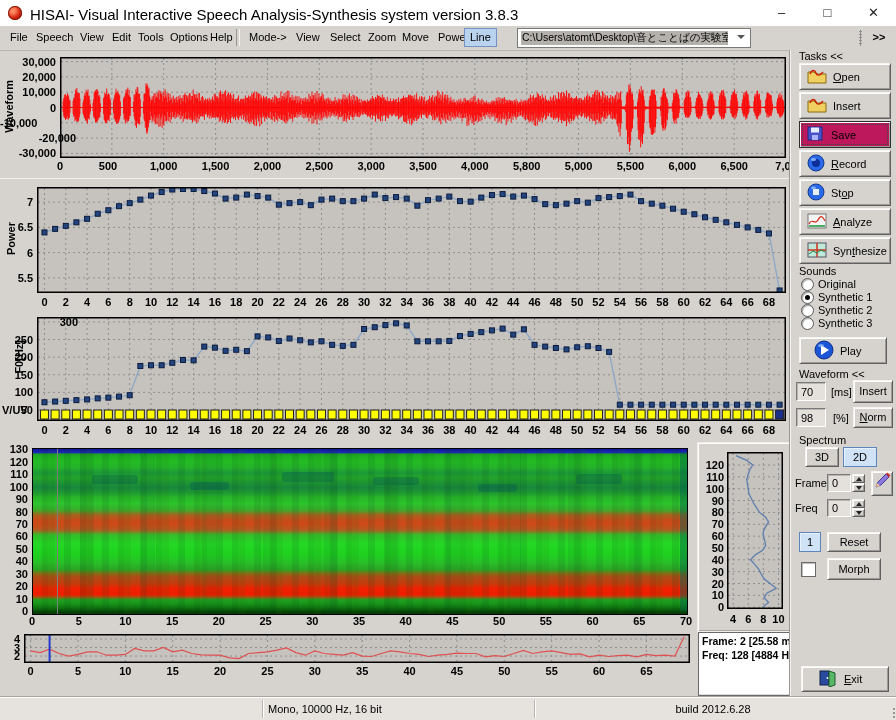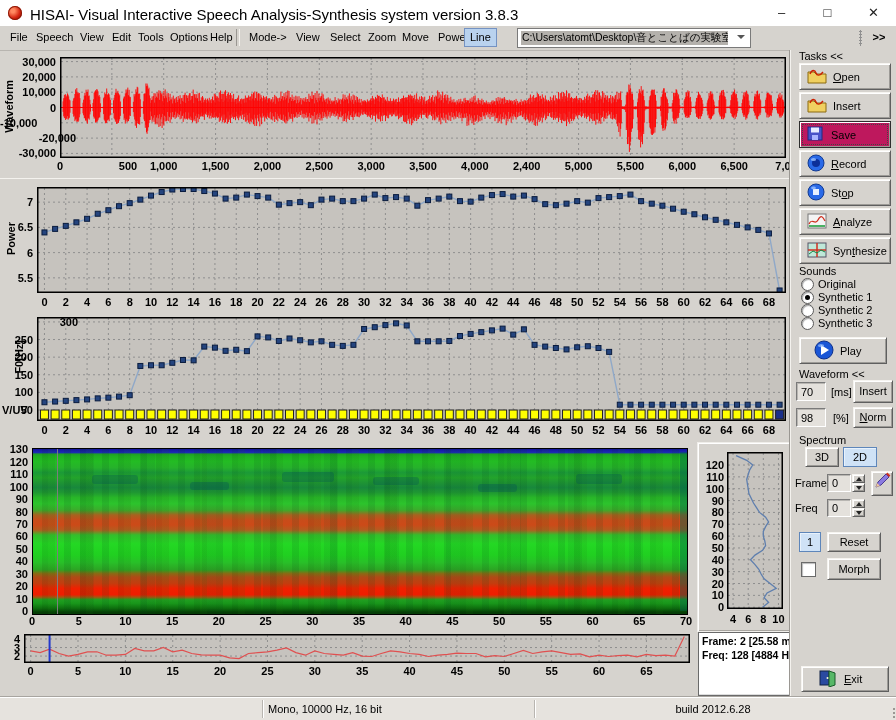--- a/index.html
+++ b/index.html
@@ -132,29 +132,29 @@
         <line x1="1" y1="50.5" x2="725" y2="50.5" stroke="#8f8f8f" stroke-dasharray="2 3"></line>
         <line x1="1" y1="65.8030303030303" x2="725" y2="65.8030303030303" stroke="#8f8f8f" stroke-dasharray="2 3"></line>
         <line x1="1" y1="81.1060606060606" x2="725" y2="81.1060606060606" stroke="#8f8f8f" stroke-dasharray="2 3"></line>
         <line x1="1" y1="96.4090909090909" x2="725" y2="96.4090909090909" stroke="#8f8f8f" stroke-dasharray="2 3"></line>
         <line x1="0" y1="50.5" x2="726" y2="50.5" stroke="#ff0000" stroke-width="1.2"></line>
         <path d="M0.0 44.4L0.0 55.7M0.6 50.0L0.6 50.9M1.2 50.4L1.2 50.6M1.9 50.4L1.9 50.6M2.5 50.1L2.5 50.9M3.1 44.4L3.1 54.9M3.7 41.2L3.7 59.4M4.4 37.8L4.4 61.1M5.0 40.9L5.0 58.7M5.6 37.2L5.6 63.0M6.2 39.8L6.2 61.4M6.8 38.6L6.8 61.9M7.5 36.4L7.5 59.2M8.1 37.7L8.1 62.7M8.7 39.4L8.7 61.6M9.3 42.5L9.3 60.8M10.0 43.4L10.0 55.7M10.6 49.8L10.6 50.9M11.2 50.3L11.2 50.7M11.8 50.4L11.8 50.6M12.4 49.9L12.4 50.8M13.1 43.8L13.1 56.9M13.7 41.4L13.7 59.7M14.3 40.7L14.3 58.7M14.9 37.0L14.9 64.1M15.6 32.4L15.6 62.6M16.2 34.8L16.2 61.6M16.8 31.1L16.8 64.8M17.4 36.3L17.4 64.0M18.0 35.2L18.0 65.0M18.7 36.4L18.7 63.7M19.3 36.0L19.3 60.3M19.9 41.2L19.9 57.3M20.5 49.8L20.5 51.1M21.2 50.2L21.2 50.8M21.8 50.5L21.8 50.5M22.4 50.1L22.4 50.8M23.0 45.7L23.0 56.3M23.6 42.7L23.6 58.3M24.3 38.7L24.3 61.3M24.9 35.9L24.9 60.9M25.5 38.4L25.5 63.6M26.1 32.7L26.1 62.8M26.8 35.2L26.8 64.7M27.4 35.1L27.4 66.7M28.0 32.5L28.0 60.8M28.6 39.1L28.6 61.5M29.2 38.5L29.2 62.6M29.9 42.8L29.9 57.4M30.5 47.4L30.5 54.6M31.1 50.1L31.1 50.8M31.7 50.5L31.7 50.5M32.4 50.1L32.4 50.8M33.0 45.9L33.0 54.1M33.6 42.3L33.6 59.6M34.2 35.8L34.2 61.7M34.8 34.5L34.8 60.6M35.5 33.3L35.5 65.6M36.1 34.7L36.1 64.0M36.7 32.2L36.7 65.3M37.3 32.6L37.3 64.5M38.0 34.3L38.0 63.2M38.6 39.2L38.6 61.4M39.2 38.0L39.2 60.0M39.8 39.9L39.8 60.6M40.4 46.3L40.4 55.2M41.1 50.1L41.1 50.8M41.7 50.4L41.7 50.6M42.3 50.3L42.3 50.8M42.9 49.8L42.9 51.2M43.6 41.2L43.6 57.1M44.2 39.9L44.2 62.6M44.8 35.4L44.8 63.7M45.4 37.3L45.4 66.3M46.0 36.8L46.0 65.4M46.7 31.5L46.7 66.0M47.3 37.6L47.3 63.4M47.9 37.6L47.9 63.1M48.5 36.3L48.5 62.3M49.2 37.4L49.2 64.2M49.8 40.4L49.8 58.7M50.4 42.9L50.4 57.8M51.0 49.9L51.0 51.0M51.6 50.4L51.6 50.6M52.3 50.3L52.3 50.8M52.9 49.9L52.9 51.1M53.5 43.3L53.5 56.2M54.1 40.8L54.1 61.3M54.8 37.9L54.8 62.4M55.4 35.8L55.4 64.7M56.0 31.8L56.0 62.7M56.6 36.1L56.6 66.9M57.3 35.5L57.3 66.6M57.9 33.8L57.9 62.4M58.5 36.3L58.5 65.9M59.1 39.0L59.1 63.7M59.7 37.5L59.7 62.0M60.4 44.5L60.4 58.9M61.0 50.0L61.0 51.1M61.6 50.3L61.6 50.7M62.2 50.3L62.2 50.7M62.9 50.0L62.9 51.0M63.5 41.5L63.5 56.7M64.1 39.6L64.1 62.8M64.7 39.6L64.7 61.2M65.3 36.4L65.3 66.6M66.0 32.5L66.0 64.2M66.6 35.8L66.6 62.3M67.2 32.6L67.2 65.1M67.8 30.6L67.8 63.6M68.5 38.2L68.5 64.1M69.1 32.8L69.1 62.1M69.7 39.5L69.7 58.4M70.3 40.1L70.3 59.0M70.9 49.7L70.9 51.2M71.6 50.3L71.6 50.8M72.2 50.4L72.2 50.6M72.8 50.0L72.8 51.0M73.4 44.8L73.4 55.1M74.1 37.2L74.1 59.6M74.7 39.4L74.7 62.5M75.3 37.2L75.3 68.7M75.9 32.3L75.9 64.0M76.5 35.3L76.5 70.9M77.2 29.8L77.2 64.2M77.8 30.5L77.8 66.2M78.4 36.9L78.4 66.9M79.0 36.6L79.0 67.0M79.7 36.7L79.7 67.6M80.3 42.3L80.3 60.0M80.9 49.5L80.9 51.5M81.5 50.2L81.5 50.9M82.1 50.4L82.1 50.6M82.8 50.1L82.8 51.0M83.4 44.3L83.4 56.8M84.0 36.9L84.0 62.4M84.6 36.5L84.6 64.1M85.3 36.4L85.3 70.8M85.9 26.5L85.9 67.7M86.5 29.1L86.5 75.3M87.1 26.6L87.1 76.8M87.7 28.6L87.7 73.8M88.4 32.1L88.4 70.3M89.0 30.7L89.0 66.2M89.6 38.4L89.6 63.0M90.2 41.2L90.2 62.9M90.9 45.9L90.9 54.5M91.5 43.1L91.5 59.2M92.1 39.5L92.1 64.8M92.7 42.7L92.7 62.7M93.3 39.0L93.3 60.7M94.0 36.2L94.0 64.8M94.6 45.6L94.6 58.1M95.2 36.4L95.2 67.3M95.8 41.0L95.8 66.4M96.5 39.6L96.5 60.6M97.1 35.3L97.1 67.4M97.7 40.8L97.7 58.2M98.3 36.5L98.3 61.3M98.9 33.3L98.9 70.0M99.6 42.8L99.6 57.3M100.2 33.8L100.2 69.1M100.8 35.9L100.8 62.4M101.4 37.4L101.4 60.2M102.1 36.2L102.1 71.0M102.7 44.2L102.7 56.9M103.3 39.1L103.3 66.6M103.9 33.8L103.9 68.7M104.5 41.3L104.5 58.8M105.2 32.4L105.2 64.3M105.8 38.7L105.8 59.8M106.4 40.7L106.4 64.3M107.0 36.3L107.0 63.3M107.7 45.2L107.7 55.0M108.3 36.1L108.3 64.1M108.9 40.1L108.9 59.2M109.5 43.9L109.5 60.2M110.1 36.8L110.1 65.8M110.8 42.5L110.8 55.7M111.4 42.4L111.4 62.4M112.0 40.4L112.0 59.9M112.6 46.4L112.6 55.1M113.3 38.6L113.3 60.5M113.9 43.7L113.9 60.0M114.5 42.2L114.5 57.9M115.1 41.2L115.1 61.9M115.7 45.8L115.7 54.7M116.4 39.9L116.4 60.7M117.0 42.9L117.0 58.5M117.6 45.0L117.6 56.3M118.2 39.0L118.2 60.1M118.9 42.9L118.9 57.0M119.5 41.5L119.5 57.9M120.1 38.2L120.1 62.3M120.7 46.9L120.7 54.3M121.3 41.3L121.3 61.6M122.0 40.9L122.0 58.8M122.6 43.9L122.6 58.8M123.2 38.1L123.2 64.9M123.8 44.8L123.8 56.5M124.5 37.8L124.5 61.4M125.1 35.7L125.1 62.4M125.7 45.9L125.7 55.2M126.3 38.0L126.3 61.6M126.9 38.9L126.9 61.8M127.6 41.0L127.6 62.7M128.2 38.3L128.2 61.3M128.8 44.1L128.8 55.5M129.4 36.3L129.4 61.7M130.1 36.2L130.1 62.8M130.7 43.2L130.7 59.6M131.3 39.0L131.3 63.2M131.9 42.3L131.9 60.9M132.5 38.9L132.5 65.3M133.2 32.6L133.2 63.5M133.8 46.1L133.8 55.3M134.4 37.3L134.4 62.4M135.0 37.1L135.0 64.1M135.7 40.7L135.7 58.9M136.3 37.2L136.3 66.3M136.9 41.7L136.9 56.7M137.5 41.2L137.5 60.7M138.1 36.4L138.1 65.2M138.8 44.2L138.8 57.2M139.4 35.8L139.4 62.1M140.0 43.7L140.0 57.6M140.6 43.6L140.6 59.6M141.3 40.3L141.3 59.3M141.9 46.0L141.9 55.6M142.5 39.0L142.5 59.2M143.1 40.5L143.1 59.9M143.7 45.3L143.7 57.7M144.4 42.8L144.4 62.9M145.0 44.5L145.0 56.1M145.6 41.4L145.6 56.9M146.2 42.9L146.2 57.9M146.9 45.9L146.9 54.7M147.5 41.6L147.5 60.2M148.1 43.2L148.1 56.3M148.7 44.4L148.7 58.4M149.3 40.8L149.3 61.5M150.0 45.8L150.0 54.5M150.6 43.2L150.6 58.8M151.2 42.0L151.2 61.6M151.8 46.1L151.8 56.1M152.5 39.6L152.5 60.4M153.1 43.7L153.1 57.7M153.7 43.2L153.7 60.9M154.3 36.7L154.3 60.2M154.9 45.3L154.9 55.4M155.6 37.6L155.6 60.9M156.2 39.2L156.2 59.8M156.8 41.2L156.8 59.2M157.4 39.4L157.4 61.1M158.1 44.3L158.1 60.0M158.7 40.8L158.7 60.4M159.3 35.3L159.3 64.9M159.9 44.7L159.9 56.2M160.5 33.5L160.5 63.5M161.2 36.9L161.2 60.6M161.8 42.1L161.8 58.8M162.4 36.7L162.4 64.9M163.0 45.0L163.0 57.5M163.7 37.0L163.7 63.1M164.3 34.6L164.3 66.2M164.9 43.5L164.9 57.6M165.5 33.2L165.5 65.3M166.2 38.8L166.2 62.4M166.8 41.3L166.8 60.7M167.4 36.7L167.4 66.7M168.0 44.8L168.0 54.5M168.6 35.3L168.6 65.1M169.3 37.9L169.3 62.7M169.9 42.1L169.9 58.4M170.5 36.1L170.5 66.0M171.1 44.8L171.1 57.5M171.8 38.2L171.8 61.0M172.4 41.3L172.4 59.7M173.0 44.8L173.0 55.5M173.6 36.9L173.6 62.0M174.2 42.4L174.2 60.1M174.9 44.6L174.9 60.1M175.5 42.0L175.5 63.2M176.1 46.8L176.1 54.9M176.7 42.0L176.7 59.4M177.4 40.7L177.4 61.3M178.0 46.0L178.0 57.2M178.6 38.4L178.6 63.2M179.2 45.3L179.2 58.5M179.8 44.0L179.8 60.5M180.5 42.2L180.5 58.7M181.1 46.7L181.1 53.8M181.7 41.4L181.7 62.0M182.3 42.2L182.3 57.9M183.0 43.4L183.0 57.0M183.6 41.8L183.6 62.8M184.2 45.7L184.2 56.8M184.8 41.6L184.8 60.1M185.4 38.5L185.4 64.7M186.1 45.4L186.1 55.7M186.7 40.7L186.7 64.6M187.3 41.1L187.3 58.1M187.9 40.5L187.9 63.2M188.6 38.4L188.6 65.6M189.2 43.2L189.2 56.2M189.8 39.8L189.8 67.1M190.4 39.4L190.4 64.3M191.0 43.6L191.0 61.1M191.7 36.6L191.7 65.0M192.3 41.6L192.3 62.5M192.9 37.3L192.9 62.4M193.5 35.5L193.5 67.3M194.2 43.5L194.2 57.7M194.8 34.4L194.8 69.0M195.4 41.0L195.4 61.3M196.0 41.8L196.0 62.9M196.6 34.9L196.6 68.9M197.3 43.6L197.3 57.9M197.9 36.5L197.9 61.3M198.5 36.3L198.5 64.4M199.1 43.8L199.1 56.9M199.8 36.6L199.8 69.3M200.4 41.9L200.4 59.6M201.0 38.2L201.0 60.8M201.6 40.3L201.6 67.2M202.2 44.3L202.2 56.3M202.9 41.2L202.9 60.7M203.5 38.8L203.5 59.4M204.1 43.4L204.1 58.0M204.7 40.4L204.7 64.5M205.4 42.3L205.4 59.8M206.0 39.8L206.0 61.0M206.6 39.3L206.6 61.8M207.2 45.6L207.2 56.0M207.8 42.8L207.8 59.7M208.5 41.4L208.5 60.7M209.1 42.4L209.1 56.4M209.7 41.0L209.7 61.3M210.3 44.4L210.3 54.9M211.0 42.4L211.0 62.5M211.6 42.3L211.6 62.3M212.2 45.7L212.2 56.2M212.8 40.0L212.8 63.5M213.4 44.7L213.4 59.2M214.1 42.3L214.1 59.7M214.7 37.9L214.7 65.0M215.3 46.8L215.3 55.0M215.9 39.1L215.9 62.0M216.6 40.2L216.6 62.8M217.2 42.4L217.2 56.7M217.8 41.0L217.8 64.3M218.4 44.5L218.4 59.1M219.0 41.3L219.0 60.8M219.7 40.6L219.7 61.7M220.3 44.1L220.3 57.5M220.9 34.6L220.9 62.7M221.5 41.8L221.5 62.9M222.2 39.0L222.2 61.8M222.8 39.4L222.8 63.6M223.4 43.4L223.4 57.7M224.0 36.2L224.0 64.1M224.6 39.9L224.6 65.5M225.3 42.5L225.3 59.5M225.9 35.1L225.9 66.5M226.5 41.2L226.5 62.8M227.1 38.5L227.1 64.6M227.8 33.5L227.8 63.9M228.4 45.8L228.4 55.3M229.0 34.0L229.0 62.5M229.6 41.7L229.6 59.8M230.2 40.1L230.2 61.5M230.9 40.6L230.9 61.8M231.5 44.0L231.5 56.9M232.1 37.6L232.1 61.9M232.7 42.1L232.7 64.7M233.4 44.1L233.4 57.1M234.0 39.7L234.0 60.3M234.6 43.1L234.6 60.7M235.2 43.1L235.2 59.2M235.8 38.7L235.8 59.9M236.5 46.3L236.5 55.3M237.1 39.4L237.1 61.0M237.7 42.8L237.7 57.4M238.3 45.9L238.3 56.8M239.0 39.2L239.0 60.0M239.6 44.7L239.6 55.1M240.2 42.9L240.2 58.1M240.8 41.0L240.8 58.0M241.4 47.4L241.4 53.6M242.1 41.5L242.1 60.5M242.7 43.1L242.7 56.9M243.3 44.1L243.3 56.7M243.9 41.0L243.9 61.6M244.6 44.6L244.6 56.9M245.2 42.3L245.2 60.5M245.8 40.1L245.8 58.0M246.4 45.0L246.4 55.6M247.0 42.2L247.0 61.1M247.7 42.0L247.7 60.0M248.3 44.3L248.3 59.3M248.9 36.8L248.9 64.5M249.5 45.0L249.5 56.1M250.2 38.8L250.2 60.7M250.8 40.9L250.8 61.2M251.4 42.1L251.4 57.9M252.0 34.7L252.0 66.6M252.6 42.0L252.6 58.7M253.3 38.2L253.3 58.8M253.9 38.2L253.9 66.3M254.5 46.4L254.5 55.0M255.1 36.0L255.1 63.1M255.8 40.8L255.8 61.8M256.4 43.0L256.4 57.9M257.0 33.9L257.0 67.4M257.6 45.2L257.6 56.7M258.2 41.1L258.2 62.0M258.9 36.6L258.9 60.0M259.5 43.4L259.5 55.9M260.1 39.4L260.1 63.5M260.7 40.9L260.7 57.4M261.4 39.1L261.4 61.3M262.0 36.2L262.0 63.5M262.6 44.6L262.6 54.9M263.2 37.4L263.2 61.0M263.8 41.2L263.8 58.9M264.5 43.4L264.5 55.3M265.1 42.4L265.1 60.4M265.7 45.1L265.7 57.2M266.3 41.9L266.3 59.4M267.0 41.3L267.0 61.7M267.6 46.7L267.6 53.5M268.2 40.4L268.2 59.4M268.8 42.7L268.8 57.4M269.4 43.8L269.4 55.0M270.1 41.5L270.1 60.7M270.7 47.0L270.7 54.6M271.3 44.2L271.3 58.8M271.9 43.4L271.9 56.6M272.6 45.3L272.6 55.7M273.2 43.7L273.2 58.8M273.8 44.7L273.8 56.5M274.4 43.8L274.4 57.1M275.1 40.1L275.1 59.8M275.7 47.3L275.7 54.2M276.3 43.1L276.3 58.6M276.9 44.7L276.9 58.8M277.5 45.9L277.5 56.3M278.2 41.4L278.2 62.4M278.8 44.4L278.8 57.0M279.4 43.1L279.4 59.7M280.0 41.9L280.0 60.1M280.7 47.0L280.7 54.5M281.3 42.4L281.3 60.4M281.9 43.2L281.9 58.1M282.5 41.4L282.5 58.8M283.1 37.3L283.1 64.4M283.8 44.3L283.8 57.1M284.4 42.2L284.4 64.0M285.0 37.8L285.0 62.0M285.6 42.9L285.6 56.3M286.3 40.3L286.3 64.9M286.9 41.9L286.9 60.6M287.5 42.4L287.5 58.5M288.1 38.6L288.1 62.0M288.7 46.3L288.7 54.3M289.4 36.4L289.4 63.0M290.0 41.4L290.0 58.4M290.6 43.5L290.6 58.1M291.2 39.2L291.2 60.0M291.9 45.3L291.9 56.2M292.5 42.7L292.5 60.2M293.1 37.6L293.1 63.0M293.7 46.8L293.7 54.4M294.3 38.4L294.3 60.0M295.0 44.8L295.0 57.5M295.6 43.1L295.6 56.4M296.2 39.2L296.2 59.5M296.8 45.5L296.8 55.5M297.5 40.1L297.5 59.3M298.1 42.7L298.1 60.0M298.7 45.3L298.7 55.4M299.3 41.7L299.3 60.3M299.9 46.0L299.9 55.5M300.6 45.5L300.6 58.6M301.2 42.0L301.2 56.6M301.8 48.2L301.8 52.7M302.4 44.3L302.4 57.6M303.1 43.6L303.1 57.8M303.7 44.7L303.7 54.9M304.3 43.2L304.3 56.8M304.9 45.3L304.9 54.4M305.5 43.7L305.5 57.0M306.2 44.9L306.2 58.0M306.8 46.3L306.8 55.2M307.4 42.4L307.4 59.8M308.0 44.6L308.0 57.9M308.7 44.3L308.7 58.7M309.3 43.4L309.3 59.8M309.9 45.6L309.9 54.8M310.5 42.5L310.5 60.9M311.1 41.3L311.1 58.1M311.8 43.8L311.8 57.6M312.4 38.9L312.4 62.3M313.0 43.5L313.0 56.3M313.6 41.3L313.6 58.6M314.3 42.4L314.3 58.9M314.9 46.9L314.9 55.3M315.5 39.9L315.5 64.6M316.1 41.2L316.1 58.3M316.7 41.6L316.7 56.8M317.4 37.8L317.4 61.5M318.0 44.0L318.0 56.5M318.6 38.9L318.6 62.2M319.2 38.8L319.2 62.3M319.9 44.7L319.9 55.0M320.5 40.0L320.5 64.5M321.1 41.2L321.1 57.9M321.7 41.0L321.7 59.3M322.3 37.4L322.3 64.0M323.0 46.1L323.0 55.6M323.6 40.5L323.6 58.7M324.2 40.3L324.2 57.9M324.8 43.7L324.8 58.2M325.5 42.5L325.5 64.1M326.1 45.0L326.1 58.0M326.7 43.8L326.7 59.2M327.3 39.9L327.3 61.1M327.9 46.2L327.9 54.4M328.6 43.7L328.6 61.4M329.2 44.8L329.2 57.9M329.8 44.0L329.8 56.4M330.4 41.3L330.4 57.7M331.1 46.5L331.1 55.7M331.7 44.1L331.7 59.5M332.3 43.7L332.3 59.0M332.9 45.8L332.9 55.6M333.5 41.6L333.5 57.3M334.2 44.9L334.2 57.6M334.8 43.4L334.8 55.5M335.4 42.3L335.4 59.4M336.0 47.3L336.0 53.4M336.7 41.9L336.7 59.3M337.3 45.0L337.3 58.6M337.9 45.2L337.9 56.8M338.5 40.4L338.5 62.3M339.1 45.1L339.1 56.5M339.8 44.5L339.8 61.2M340.4 42.0L340.4 59.7M341.0 46.6L341.0 55.5M341.6 41.5L341.6 59.9M342.3 41.0L342.3 58.1M342.9 41.7L342.9 58.5M343.5 38.6L343.5 64.3M344.1 44.7L344.1 57.8M344.7 41.0L344.7 65.2M345.4 40.3L345.4 64.9M346.0 42.9L346.0 58.2M346.6 40.6L346.6 66.5M347.2 40.1L347.2 58.1M347.9 42.8L347.9 63.7M348.5 37.8L348.5 61.9M349.1 45.3L349.1 56.4M349.7 38.6L349.7 66.8M350.3 37.4L350.3 61.5M351.0 41.4L351.0 61.3M351.6 38.6L351.6 68.2M352.2 42.4L352.2 59.9M352.8 38.9L352.8 66.1M353.5 41.1L353.5 62.9M354.1 46.1L354.1 57.4M354.7 37.9L354.7 64.0M355.3 43.5L355.3 61.0M355.9 42.0L355.9 60.3M356.6 36.3L356.6 64.0M357.2 45.0L357.2 57.6M357.8 41.7L357.8 62.3M358.4 42.9L358.4 62.0M359.1 46.1L359.1 57.5M359.7 39.6L359.7 60.2M360.3 44.5L360.3 56.3M360.9 42.0L360.9 58.1M361.5 39.1L361.5 61.4M362.2 47.9L362.2 53.7M362.8 40.1L362.8 57.5M363.4 42.7L363.4 57.8M364.0 44.6L364.0 56.2M364.7 39.7L364.7 57.9M365.3 46.8L365.3 55.9M365.9 44.2L365.9 59.8M366.5 43.6L366.5 60.9M367.1 46.6L367.1 55.4M367.8 43.1L367.8 61.7M368.4 42.1L368.4 58.7M369.0 45.1L369.0 56.3M369.6 38.8L369.6 57.8M370.3 45.6L370.3 54.6M370.9 41.6L370.9 57.8M371.5 40.1L371.5 59.1M372.1 44.0L372.1 56.6M372.7 38.1L372.7 63.2M373.4 44.7L373.4 57.4M374.0 42.8L374.0 61.4M374.6 39.8L374.6 63.3M375.2 46.5L375.2 55.1M375.9 38.5L375.9 62.6M376.5 39.5L376.5 59.3M377.1 42.2L377.1 60.6M377.7 33.4L377.7 60.3M378.3 41.7L378.3 58.0M379.0 35.0L379.0 64.7M379.6 40.6L379.6 63.2M380.2 43.7L380.2 56.4M380.8 37.4L380.8 67.3M381.5 43.1L381.5 60.6M382.1 38.7L382.1 60.8M382.7 34.7L382.7 62.7M383.3 45.7L383.3 55.9M384.0 41.0L384.0 63.5M384.6 38.1L384.6 60.8M385.2 41.5L385.2 57.5M385.8 37.3L385.8 65.8M386.4 43.4L386.4 57.6M387.1 40.6L387.1 61.7M387.7 37.9L387.7 62.9M388.3 46.7L388.3 55.6M388.9 40.8L388.9 63.5M389.6 44.3L389.6 58.5M390.2 43.9L390.2 58.7M390.8 39.8L390.8 64.0M391.4 45.6L391.4 55.1M392.0 42.7L392.0 60.4M392.7 44.7L392.7 60.1M393.3 45.6L393.3 56.0M393.9 42.2L393.9 62.5M394.5 45.3L394.5 58.8M395.2 45.9L395.2 59.8M395.8 44.6L395.8 61.7M396.4 47.6L396.4 54.3M397.0 43.2L397.0 59.8M397.6 44.7L397.6 59.9M398.3 46.3L398.3 56.3M398.9 42.1L398.9 61.3M399.5 45.5L399.5 55.2M400.1 44.2L400.1 57.8M400.8 41.8L400.8 61.1M401.4 47.0L401.4 56.3M402.0 44.2L402.0 64.4M402.6 44.7L402.6 60.6M403.2 45.5L403.2 60.8M403.9 41.5L403.9 61.2M404.5 46.2L404.5 56.7M405.1 40.8L405.1 60.4M405.7 43.0L405.7 60.8M406.4 45.2L406.4 56.2M407.0 43.0L407.0 68.9M407.6 43.6L407.6 59.2M408.2 44.0L408.2 64.4M408.8 43.2L408.8 68.3M409.5 46.1L409.5 57.3M410.1 41.6L410.1 63.3M410.7 44.2L410.7 60.7M411.3 45.0L411.3 58.6M412.0 40.4L412.0 66.1M412.6 44.8L412.6 61.4M413.2 43.2L413.2 64.4M413.8 39.2L413.8 67.9M414.4 45.7L414.4 58.3M415.1 38.4L415.1 64.9M415.7 45.1L415.7 63.7M416.3 45.3L416.3 63.6M416.9 43.5L416.9 61.5M417.6 47.1L417.6 57.9M418.2 41.1L418.2 65.2M418.8 42.7L418.8 63.6M419.4 45.9L419.4 58.9M420.0 43.0L420.0 64.2M420.7 46.6L420.7 60.0M421.3 44.0L421.3 60.0M421.9 41.7L421.9 63.4M422.5 47.7L422.5 55.1M423.2 43.1L423.2 58.5M423.8 46.3L423.8 59.5M424.4 45.3L424.4 58.3M425.0 45.3L425.0 62.0M425.6 46.4L425.6 55.7M426.3 43.6L426.3 58.3M426.9 45.8L426.9 57.3M427.5 47.2L427.5 55.0M428.1 44.9L428.1 60.3M428.8 46.8L428.8 56.3M429.4 46.7L429.4 57.0M430.0 45.3L430.0 62.1M430.6 47.6L430.6 54.9M431.2 45.0L431.2 58.0M431.9 43.6L431.9 60.1M432.5 46.5L432.5 56.3M433.1 43.3L433.1 59.7M433.7 45.3L433.7 56.4M434.4 44.3L434.4 58.6M435.0 44.3L435.0 64.1M435.6 47.9L435.6 55.7M436.2 41.1L436.2 61.0M436.8 43.5L436.8 61.3M437.5 44.4L437.5 60.8M438.1 40.0L438.1 65.9M438.7 46.6L438.7 58.5M439.3 43.5L439.3 64.3M440.0 40.5L440.0 61.7M440.6 46.7L440.6 57.3M441.2 41.5L441.2 66.4M441.8 44.9L441.8 62.7M442.4 41.6L442.4 59.9M443.1 41.4L443.1 62.0M443.7 47.2L443.7 55.4M444.3 40.0L444.3 62.5M444.9 41.8L444.9 61.2M445.6 46.0L445.6 57.5M446.2 42.9L446.2 68.2M446.8 45.2L446.8 59.0M447.4 43.2L447.4 61.8M448.0 43.5L448.0 64.4M448.7 46.0L448.7 55.0M449.3 42.6L449.3 62.0M449.9 44.6L449.9 61.1M450.5 43.7L450.5 59.6M451.2 43.3L451.2 65.7M451.8 45.7L451.8 55.9M452.4 44.3L452.4 59.3M453.0 43.7L453.0 62.7M453.6 47.3L453.6 57.3M454.3 43.0L454.3 59.5M454.9 45.9L454.9 57.2M455.5 44.6L455.5 60.1M456.1 41.9L456.1 62.5M456.8 48.1L456.8 54.9M457.4 43.9L457.4 60.2M458.0 46.2L458.0 59.7M458.6 46.5L458.6 55.7M459.2 44.7L459.2 59.0M459.9 45.6L459.9 55.0M460.5 45.1L460.5 58.4M461.1 42.4L461.1 58.4M461.7 48.1L461.7 54.0M462.4 44.3L462.4 60.1M463.0 45.8L463.0 59.7M463.6 44.4L463.6 57.4M464.2 42.9L464.2 62.2M464.8 47.3L464.8 55.8M465.5 43.5L465.5 63.5M466.1 43.7L466.1 60.4M466.7 46.5L466.7 56.5M467.3 43.0L467.3 62.2M468.0 45.4L468.0 61.2M468.6 41.9L468.6 63.4M469.2 40.9L469.2 65.8M469.8 47.0L469.8 56.6M470.4 37.5L470.4 64.4M471.1 40.9L471.1 63.5M471.7 44.8L471.7 58.3M472.3 39.5L472.3 65.0M472.9 45.4L472.9 58.4M473.6 38.0L473.6 63.3M474.2 41.0L474.2 68.0M474.8 43.8L474.8 56.0M475.4 40.9L475.4 68.9M476.0 40.2L476.0 61.7M476.7 40.2L476.7 60.5M477.3 35.9L477.3 68.7M477.9 45.0L477.9 56.9M478.5 37.2L478.5 62.7M479.2 39.2L479.2 65.1M479.8 43.8L479.8 59.6M480.4 38.8L480.4 63.7M481.0 42.1L481.0 56.8M481.6 41.7L481.6 60.6M482.3 37.3L482.3 65.3M482.9 46.6L482.9 55.1M483.5 40.5L483.5 60.8M484.1 41.6L484.1 58.5M484.8 44.6L484.8 56.6M485.4 38.5L485.4 63.2M486.0 44.1L486.0 56.6M486.6 42.5L486.6 61.6M487.2 43.6L487.2 59.0M487.9 45.1L487.9 55.0M488.5 42.9L488.5 59.2M489.1 44.4L489.1 56.2M489.7 44.3L489.7 56.0M490.4 39.7L490.4 59.9M491.0 47.3L491.0 55.0M491.6 43.1L491.6 60.8M492.2 40.7L492.2 60.5M492.9 44.9L492.9 55.0M493.5 38.3L493.5 62.9M494.1 43.9L494.1 58.0M494.7 43.5L494.7 60.9M495.3 38.3L495.3 62.6M496.0 46.8L496.0 55.0M496.6 41.2L496.6 60.8M497.2 41.8L497.2 61.2M497.8 43.3L497.8 59.3M498.5 35.1L498.5 64.9M499.1 42.9L499.1 56.3M499.7 41.8L499.7 60.7M500.3 36.1L500.3 63.0M500.9 44.3L500.9 56.9M501.6 35.4L501.6 66.0M502.2 42.0L502.2 62.7M502.8 39.6L502.8 62.6M503.4 35.0L503.4 64.0M504.1 44.9L504.1 56.2M504.7 36.3L504.7 64.3M505.3 39.1L505.3 63.6M505.9 41.8L505.9 57.4M506.5 33.4L506.5 69.1M507.2 43.9L507.2 60.2M507.8 40.4L507.8 62.5M508.4 36.3L508.4 64.8M509.0 43.6L509.0 54.7M509.7 36.3L509.7 66.7M510.3 41.2L510.3 61.8M510.9 41.1L510.9 61.2M511.5 39.9L511.5 64.1M512.1 45.2L512.1 56.8M512.8 41.0L512.8 62.2M513.4 42.0L513.4 63.7M514.0 44.4L514.0 56.0M514.6 41.0L514.6 62.3M515.3 41.9L515.3 57.3M515.9 40.6L515.9 59.7M516.5 38.9L516.5 58.5M517.1 46.2L517.1 55.5M517.7 41.4L517.7 61.6M518.4 43.0L518.4 58.3M519.0 43.6L519.0 55.8M519.6 40.9L519.6 58.1M520.2 45.6L520.2 54.7M520.9 41.0L520.9 59.0M521.5 41.9L521.5 60.3M522.1 45.8L522.1 53.8M522.7 43.2L522.7 58.9M523.3 42.8L523.3 56.5M524.0 43.8L524.0 56.2M524.6 39.9L524.6 60.9M525.2 45.9L525.2 55.8M525.8 41.7L525.8 59.5M526.5 38.7L526.5 61.8M527.1 43.4L527.1 56.6M527.7 36.6L527.7 60.0M528.3 43.1L528.3 58.2M528.9 39.8L528.9 59.3M529.6 38.7L529.6 64.3M530.2 46.2L530.2 55.9M530.8 40.4L530.8 61.1M531.4 40.6L531.4 62.2M532.1 40.1L532.1 57.1M532.7 37.5L532.7 64.2M533.3 41.0L533.3 56.8M533.9 37.0L533.9 63.6M534.5 34.8L534.5 63.8M535.2 44.5L535.2 56.5M535.8 33.0L535.8 67.7M536.4 37.9L536.4 61.9M537.0 41.4L537.0 62.9M537.7 33.3L537.7 62.5M538.3 43.1L538.3 56.2M538.9 35.5L538.9 66.4M539.5 35.4L539.5 64.1M540.1 41.7L540.1 58.2M540.8 38.5L540.8 66.8M541.4 42.3L541.4 61.0M542.0 40.3L542.0 58.4M542.6 34.1L542.6 60.0M543.3 45.7L543.3 54.2M543.9 35.7L543.9 64.4M544.5 40.7L544.5 60.9M545.1 40.9L545.1 58.6M545.7 38.0L545.7 61.9M546.4 42.8L546.4 55.8M547.0 39.5L547.0 61.5M547.6 38.5L547.6 58.9M548.2 45.0L548.2 54.1M548.9 41.3L548.9 58.3M549.5 41.2L549.5 57.2M550.1 44.4L550.1 57.4M550.7 38.0L550.7 61.4M551.3 46.3L551.3 55.2M552.0 40.6L552.0 62.0M552.6 39.1L552.6 62.5M553.2 45.3L553.2 57.8M553.8 40.6L553.8 61.4M554.5 42.2L554.5 61.7M555.1 38.6L555.1 60.0M555.7 37.9L555.7 62.7M556.3 45.1L556.3 57.0M556.9 34.8L556.9 66.7M557.6 42.3L557.6 69.3M558.2 42.8L558.2 65.4M558.8 35.8L558.8 75.0M559.4 41.5L559.4 66.1M560.1 36.0L560.1 79.5M560.7 34.4L560.7 71.9M561.3 43.1L561.3 66.3M561.9 49.4L561.9 52.0M562.5 49.5L562.5 51.9M563.2 49.5L563.2 52.0M563.8 49.6L563.8 52.2M564.4 49.4L564.4 52.5M565.0 49.6L565.0 52.6M565.7 47.6L565.7 55.0M566.3 38.2L566.3 73.0M566.9 35.7L566.9 70.7M567.5 35.2L567.5 87.1M568.1 36.4L568.1 87.0M568.8 27.5L568.8 79.9M569.4 32.8L569.4 94.9M570.0 27.9L570.0 88.7M570.6 31.7L570.6 84.7M571.3 37.1L571.3 74.9M571.9 35.4L571.9 72.0M572.5 36.8L572.5 71.2M573.1 42.8L573.1 62.1M573.7 49.6L573.7 52.0M574.4 49.7L574.4 52.0M575.0 49.7L575.0 52.3M575.6 49.4L575.6 52.3M576.2 49.4L576.2 51.9M576.9 49.7L576.9 52.3M577.5 45.2L577.5 60.4M578.1 41.5L578.1 73.1M578.7 36.3L578.7 82.2M579.3 32.2L579.3 83.0M580.0 34.2L580.0 75.2M580.6 35.8L580.6 90.4M581.2 29.1L581.2 79.5M581.8 37.2L581.8 84.9M582.5 33.6L582.5 87.2M583.1 32.6L583.1 74.6M583.7 39.0L583.7 77.0M584.3 43.2L584.3 65.7M584.9 48.8L584.9 53.6M585.6 49.6L585.6 52.3M586.2 49.4L586.2 51.9M586.8 49.5L586.8 52.3M587.4 49.8L587.4 51.7M588.1 49.6L588.1 51.8M588.7 49.7L588.7 51.8M589.3 43.2L589.3 66.0M589.9 39.3L589.9 70.5M590.5 38.4L590.5 71.7M591.2 34.1L591.2 76.7M591.8 32.7L591.8 77.9M592.4 32.7L592.4 78.0M593.0 36.5L593.0 76.8M593.7 32.9L593.7 76.4M594.3 32.5L594.3 70.4M594.9 37.8L594.9 75.6M595.5 37.9L595.5 70.2M596.1 43.7L596.1 62.1M596.8 49.6L596.8 51.6M597.4 49.8L597.4 51.9M598.0 49.7L598.0 51.4M598.6 49.8L598.6 51.8M599.3 49.7L599.3 51.8M599.9 49.8L599.9 51.4M600.5 48.7L600.5 53.9M601.1 39.8L601.1 59.4M601.8 39.9L601.8 68.0M602.4 37.3L602.4 71.5M603.0 33.4L603.0 73.9M603.6 31.4L603.6 71.0M604.2 31.3L604.2 65.9M604.9 35.6L604.9 73.3M605.5 35.7L605.5 71.6M606.1 39.5L606.1 69.3M606.7 40.7L606.7 61.9M607.4 42.3L607.4 63.4M608.0 46.0L608.0 56.1M608.6 49.8L608.6 51.2M609.2 49.7L609.2 51.6M609.8 49.6L609.8 51.2M610.5 49.8L610.5 51.5M611.1 49.7L611.1 51.3M611.7 49.6L611.7 51.3M612.3 46.1L612.3 54.7M613.0 43.0L613.0 61.4M613.6 35.8L613.6 63.9M614.2 35.8L614.2 66.6M614.8 39.3L614.8 62.5M615.4 35.8L615.4 62.8M616.1 32.2L616.1 66.7M616.7 32.9L616.7 61.1M617.3 36.0L617.3 61.4M617.9 39.3L617.9 58.8M618.6 37.4L618.6 60.8M619.2 41.7L619.2 56.0M619.8 48.1L619.8 52.3M620.4 49.8L620.4 51.1M621.0 49.9L621.0 51.0M621.7 49.7L621.7 51.1M622.3 49.6L622.3 51.1M622.9 49.9L622.9 51.1M623.5 49.9L623.5 51.1M624.2 43.5L624.2 55.5M624.8 41.9L624.8 57.4M625.4 40.2L625.4 60.0M626.0 35.2L626.0 60.7M626.6 35.5L626.6 58.9M627.3 39.2L627.3 61.0M627.9 33.3L627.9 58.7M628.5 35.3L628.5 60.3M629.1 34.1L629.1 60.6M629.8 40.8L629.8 58.2M630.4 39.9L630.4 57.9M631.0 44.5L631.0 55.0M631.6 49.6L631.6 51.1M632.2 50.0L632.2 51.1M632.9 49.8L632.9 50.9M633.5 49.7L633.5 51.0M634.1 50.0L634.1 51.1M634.7 49.7L634.7 51.0M635.4 48.6L635.4 52.1M636.0 44.6L636.0 56.5M636.6 41.0L636.6 60.0M637.2 40.8L637.2 59.6M637.8 38.3L637.8 60.9M638.5 34.8L638.5 61.9M639.1 36.7L639.1 61.6M639.7 37.7L639.7 59.2M640.3 38.4L640.3 61.9M641.0 41.1L641.0 59.5M641.6 40.7L641.6 59.0M642.2 42.9L642.2 56.9M642.8 46.7L642.8 53.8M643.4 49.8L643.4 51.0M644.1 50.0L644.1 50.9M644.7 49.9L644.7 51.1M645.3 49.8L645.3 51.0M645.9 49.7L645.9 51.0M646.6 49.8L646.6 51.1M647.2 45.7L647.2 54.0M647.8 43.3L647.8 58.4M648.4 41.5L648.4 57.3M649.0 36.1L649.0 61.1M649.7 38.8L649.7 61.2M650.3 34.5L650.3 62.7M650.9 34.4L650.9 61.6M651.5 37.3L651.5 61.6M652.2 36.2L652.2 59.3M652.8 37.2L652.8 58.7M653.4 42.7L653.4 57.5M654.0 44.5L654.0 57.2M654.6 48.3L654.6 51.7M655.3 49.8L655.3 50.9M655.9 49.8L655.9 51.1M656.5 49.6L656.5 51.1M657.1 49.7L657.1 51.1M657.8 49.6L657.8 51.1M658.4 49.7L658.4 50.9M659.0 43.2L659.0 55.5M659.6 38.7L659.6 57.5M660.2 35.6L660.2 59.6M660.9 37.9L660.9 58.9M661.5 34.0L661.5 62.1M662.1 33.0L662.1 62.2M662.7 38.3L662.7 59.5M663.4 32.9L663.4 62.4M664.0 35.2L664.0 61.2M664.6 39.2L664.6 60.4M665.2 39.8L665.2 55.9M665.8 42.2L665.8 56.3M666.5 49.8L666.5 51.0M667.1 49.9L667.1 51.1M667.7 49.6L667.7 51.1M668.3 49.8L668.3 51.0M669.0 49.6L669.0 50.9M669.6 49.7L669.6 51.0M670.2 48.2L670.2 52.1M670.8 43.2L670.8 56.0M671.4 37.7L671.4 56.8M672.1 39.7L672.1 59.5M672.7 36.5L672.7 59.6M673.3 34.7L673.3 60.9M673.9 34.9L673.9 60.5M674.6 32.6L674.6 58.5M675.2 36.5L675.2 61.9M675.8 38.1L675.8 57.3M676.4 36.8L676.4 59.8M677.0 40.9L677.0 56.2M677.7 44.4L677.7 54.0M678.3 49.7L678.3 50.9M678.9 49.8L678.9 51.0M679.5 49.7L679.5 51.0M680.2 49.7L680.2 50.9M680.8 49.9L680.8 50.9M681.4 49.7L681.4 51.1M682.0 46.0L682.0 53.2M682.6 42.4L682.6 56.2M683.3 38.2L683.3 58.3M683.9 35.4L683.9 60.0M684.5 39.5L684.5 57.8M685.1 34.9L685.1 59.6M685.8 35.7L685.8 62.7M686.4 33.7L686.4 60.7M687.0 39.8L687.0 61.4M687.6 36.5L687.6 58.3M688.2 37.6L688.2 57.1M688.9 43.6L688.9 55.4M689.5 48.3L689.5 51.5M690.1 49.7L690.1 51.0M690.7 49.8L690.7 50.9M691.4 49.9L691.4 51.1M692.0 49.8L692.0 51.1M692.6 49.9L692.6 51.0M693.2 49.9L693.2 51.0M693.8 44.2L693.8 54.3M694.5 39.4L694.5 55.8M695.1 36.8L695.1 58.8M695.7 39.7L695.7 57.9M696.3 37.4L696.3 61.8M697.0 34.2L697.0 60.1M697.6 33.6L697.6 62.5M698.2 37.3L698.2 59.2M698.8 38.9L698.8 59.2M699.4 36.6L699.4 56.5M700.1 42.3L700.1 57.9M700.7 43.5L700.7 55.7M701.3 49.8L701.3 51.0M701.9 49.9L701.9 51.0M702.6 49.9L702.6 50.9M703.2 49.9L703.2 50.9M703.8 49.8L703.8 51.1M704.4 49.8L704.4 51.0M705.0 49.0L705.0 51.8M705.7 42.8L705.7 55.3M706.3 40.6L706.3 56.2M706.9 36.4L706.9 60.4M707.5 35.9L707.5 57.6M708.2 35.6L708.2 60.6M708.8 36.4L708.8 57.8M709.4 37.5L709.4 59.8M710.0 37.5L710.0 58.5M710.7 38.4L710.7 58.2M711.3 38.3L711.3 59.1M711.9 43.6L711.9 55.7M712.5 46.8L712.5 53.2M713.1 49.9L713.1 51.0M713.8 50.0L713.8 50.9M714.4 49.7L714.4 51.1M715.0 49.9L715.0 51.1M715.6 49.8L715.6 50.9M716.3 49.8L716.3 51.1M716.9 45.0L716.9 53.3M717.5 41.5L717.5 55.9M718.1 41.5L718.1 57.2M718.7 37.5L718.7 56.5M719.4 39.8L719.4 59.3M720.0 35.8L720.0 60.7M720.6 40.9L720.6 58.7M721.2 39.4L721.2 60.4M721.9 37.6L721.9 58.3M722.5 42.5L722.5 58.6M723.1 42.8L723.1 56.7M723.7 44.6L723.7 55.3M724.3 49.3L724.3 51.5M725.0 49.9L725.0 51.0M725.6 49.8L725.6 50.9" stroke="#ff0000" stroke-width="0.9" fill="none"></path>
         <rect x="0.75" y="0.75" width="724.5" height="99.5" fill="none" stroke="#000" stroke-width="1.5"></rect>
       </svg>
     </div>
 <span class="tick-x" style="left: 60px; top: 108px;">0</span>
-    <span class="tick-x" style="left: 120px; top: 108px; padding-left: 16px;">500</span>
+    <span class="tick-x" style="left: 100px; top: 108px; padding-left: 16px;">500</span>
     <span class="tick-x" style="left: 163.714px; top: 108px;">1,000</span>
     <span class="tick-x" style="left: 215.571px; top: 108px;">1,500</span>
     <span class="tick-x" style="left: 267.429px; top: 108px;">2,000</span>
     <span class="tick-x" style="left: 319.286px; top: 108px;">2,500</span>
     <span class="tick-x" style="left: 371.143px; top: 108px;">3,000</span>
     <span class="tick-x" style="left: 423px; top: 108px;">3,500</span>
     <span class="tick-x" style="left: 474.857px; top: 108px;">4,000</span>
-    <span class="tick-x" style="left: 526.714px; top: 108px;">2,400</span>
+    <span class="tick-x" style="left: 526.714px; top: 108px;">5,800</span>
     <span class="tick-x" style="left: 578.571px; top: 108px;">5,000</span>
     <span class="tick-x" style="left: 630.429px; top: 108px;">5,500</span>
     <span class="tick-x" style="left: 682.286px; top: 108px;">6,000</span>
     <span class="tick-x" style="left: 734.143px; top: 108px;">6,500</span>
     <span class="tick-x" style="left: 786px; top: 108px;">7,00</span>
     <span class="tick-y" style="left: 0px; width: 56px; top: 3.59091px;">30,000</span>
     <span class="tick-y" style="left: 0px; width: 56px; top: 18.8939px;">20,000</span>
     <span class="tick-y" style="left: 0px; width: 56px; top: 34.197px;">10,000</span>
     <span class="tick-y" style="left: 0px; width: 56px; top: 49.5px;">0</span>
     <span class="tick-y" style="left: 0px; width: 33px; top: 64.803px;">-10,000</span>

